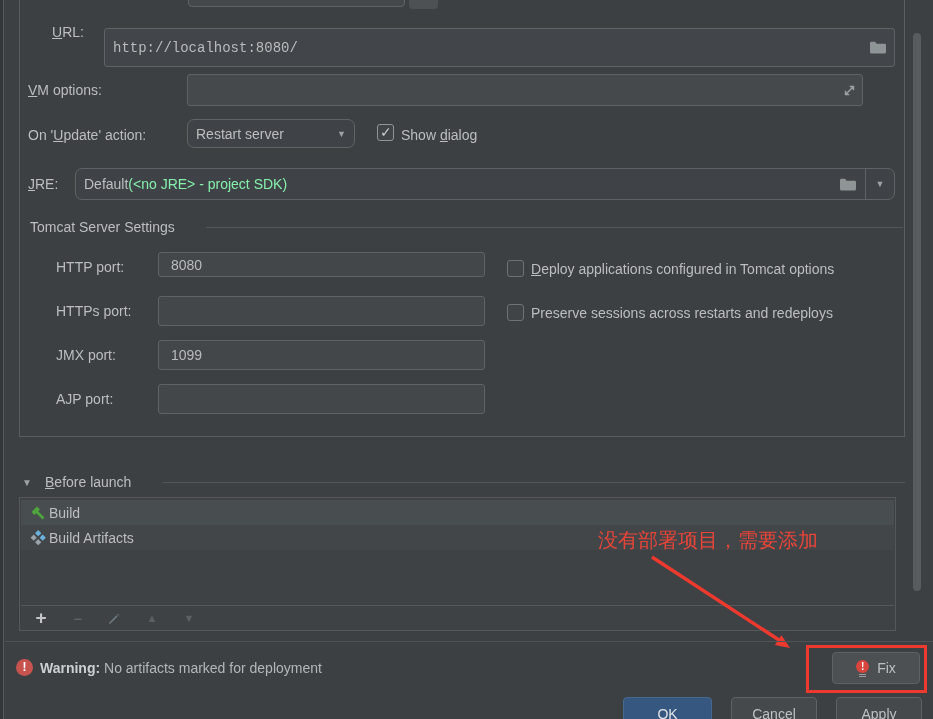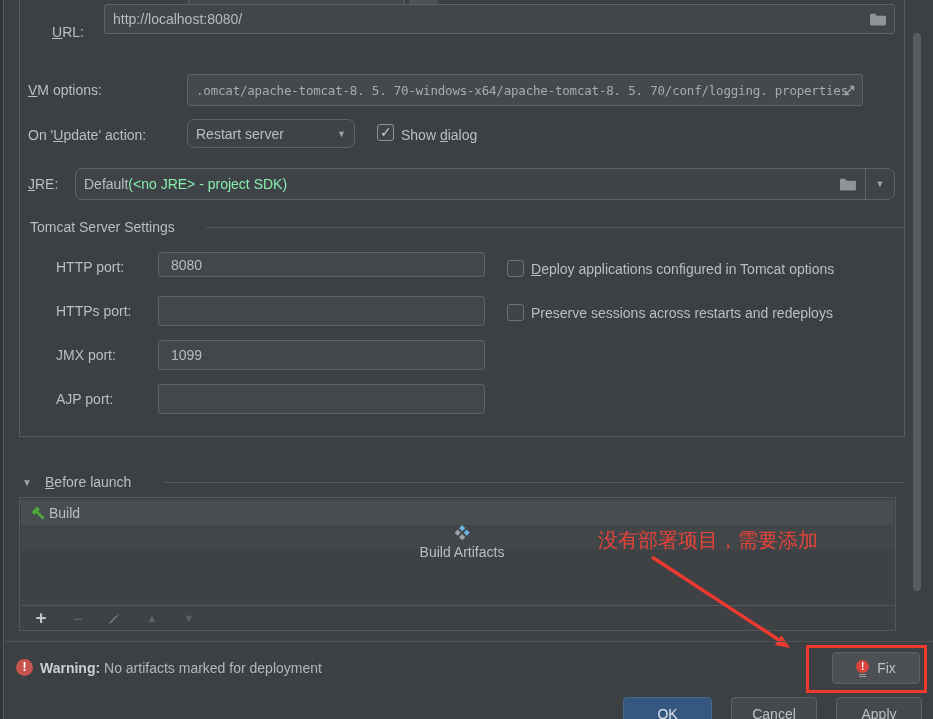--- a/index.html
+++ b/index.html
@@ -34,21 +34,21 @@
   .cb.checked::after { content:"✓"; position:absolute; left:2px; top:-1px; color:#c9cccd; font-size:14px; }
 
   .hline { position:absolute; height:1px; background:#53575a; }
 
   .group-title { color:#bcbec0; }
 
   
   .list-panel { left:19px; top:497px; width:877px; height:134px; border:1px solid #54585a; background:#3e4245; }
   .list-row { position:absolute; left:1px; right:1px; height:25px; display:flex; align-items:center; padding-left:9px; gap:3px; }
   .row-sel { background:#484d50; }
-  .row-alt { background:#424649;flex-direction:column; }
+  .row-alt { background:#424649; }
   .toolbar { position:absolute; left:1px; right:1px; top:107px; height:25px; border-top:1px solid #54585a;
              display:flex; align-items:center; gap:21px; padding-left:12px; }
   .tb-ic { font-size:15px; color:#5c6063; width:16px; text-align:center; }
   .tb-plus { color:#c3c5c7; font-size:19px; font-weight:bold; line-height:14px; }
 
   
   .warn-circle { position:absolute; width:17px; height:17px; border-radius:50%; background:#c7534e;
                  color:#fff; font-weight:bold; font-size:12px; text-align:center; line-height:17px; }
   .btn { position:absolute; background:#45494c; border:1px solid #5e6264; border-radius:4px;
          color:#bdc0c2; display:flex; align-items:center; justify-content:center; font-size:14px; }
@@ -72,32 +72,31 @@
 <div id="app">
 
   <div class="abs left-edge"></div>
 
   <div class="abs settings-panel"></div>
 
   <div class="field" style="left:188px; top:-20px; width:217px; height:27px; border-radius:4px;"></div>
   <div class="abs" style="left:409px; top:-18px; width:29px; height:27px; background:#4d5154; border-radius:4px;"></div>
 
   <div class="lbl" style="left:52px; top:24px;"><span class="u">U</span><span>RL:</span></div>
-  <div class="field" style="left:104px; top:4px; width:791px; height:30px; background:#42464a;">
+  <div class="field" style="left:104px; top:28px; width:791px; height:39px; background:#42464a;font-family:Liberation Mono, monospace;">
     <span>http://localhost:8080/</span>
     <span style="margin-left:auto;">
       <svg width="16" height="13" viewBox="0 0 16 13">
           <path fill="#8f9496" d="M0 2.2C0 1.4.6.8 1.4.8H5l1.7 1.9h8C15.4 2.7 16 3.3 16 4.1V11c0 .8-.6 1.5-1.4 1.5H1.4C.6 12.5 0 11.8 0 11z"></path>
         </svg>
     </span>
   </div>
 
   <div class="lbl" style="left:28px; top:82px;"><span class="u">V</span><span>M options:</span></div>
   <div class="field mono" style="left:187px; top:74px; width:676px; height:32px; background:#46494c; padding-right:24px;">
-    <span>.omcat/apache-tomcat-8. 5. 70-windows-x64/apache-tomcat-8. 5. 70/conf/logging. properties</span>
     <span style="position:absolute; right:6px; top:9px;">
       <svg width="13" height="13" viewBox="0 0 13 13" fill="none" stroke="#9ea2a4" stroke-width="1.4">
         <path d="M2.5 10.5 L10.5 2.5 M6.8 2.5 h3.7 v3.7 M6.2 10.5 H2.5 V6.8"></path>
       </svg>
     </span>
   </div>
 
   <div class="lbl" style="left:28px; top:127px;"><span>On '</span><span class="u">U</span><span>pdate' action:</span></div>
   <div class="combo" style="left:187px; top:119px; width:168px; height:29px;">
     <span>Restart server</span>

